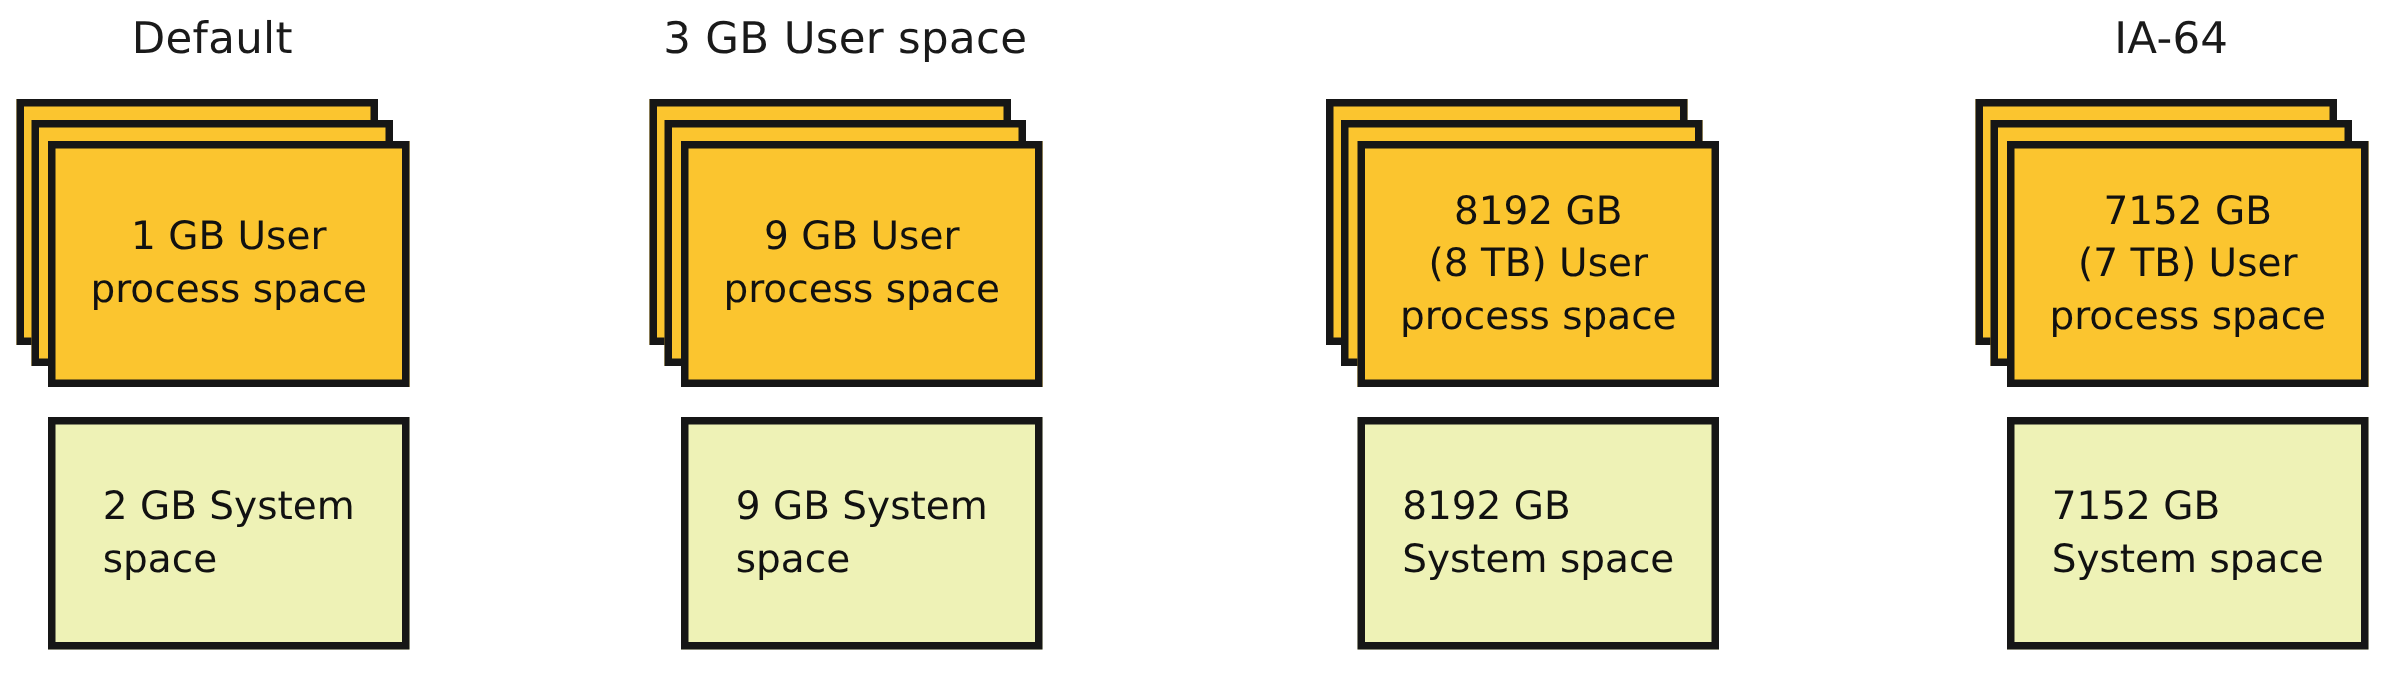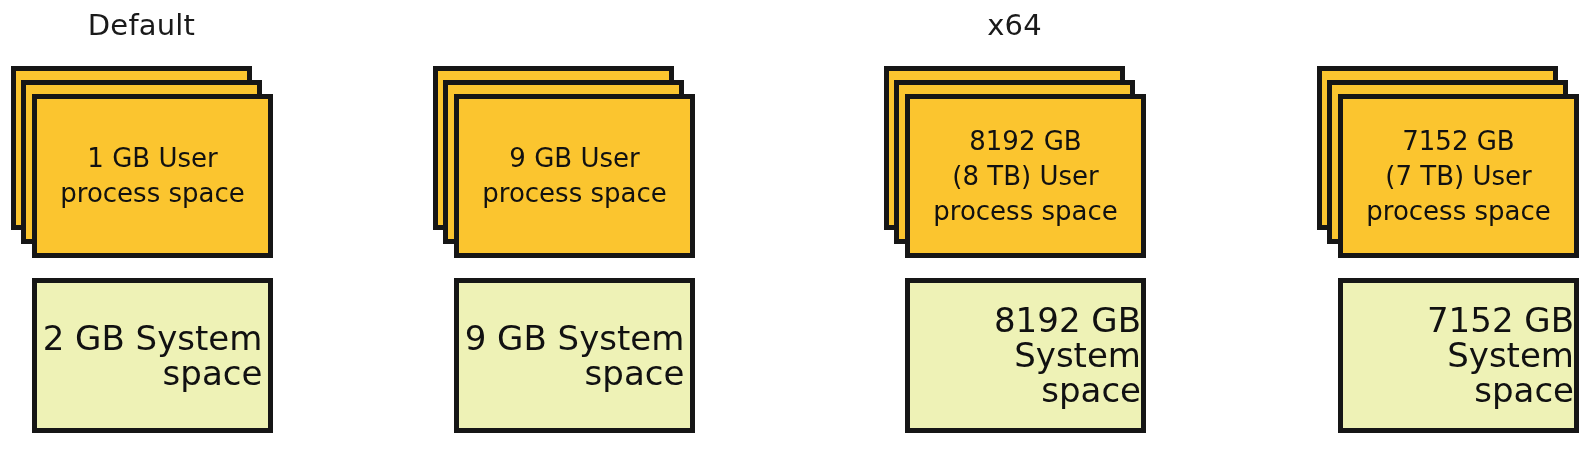--- a/index.html
+++ b/index.html
@@ -89,22 +89,22 @@
     box-sizing: border-box;
     left: 21px;
     top: 278px;
     width: 241px;
     height: 155px;
     background: #eef2b6;
     border: 5px solid #161616;
     display: flex;
     align-items: center;
     justify-content: center;
-    text-align: right;
-    font-size: 34px;
+    text-align: left;
+    font-size: 26px;
     line-height: 35px;
     color: #111111;
     white-space: pre-line;
   }
 
   
   #col-0 { left: 11px;   width: 261px; }
   #col-1 { left: 433px;  width: 261px; }
   #col-2 { left: 884px;  width: 261px; }
   #col-3 { left: 1317px; width: 261px; }
@@ -124,52 +124,53 @@
         <div class="card-text">1 GB User
 process space</div>
       </div>
     </div>
 
     <div class="sysbox">2 GB System
 space</div>
   </div>
 
   <div class="column" id="col-1">
+    <div class="col-title">3 GB User space</div>
 
     <div class="stack">
       <div class="card back2"></div>
       <div class="card back1"></div>
       <div class="card front">
         <div class="card-text">9 GB User
 process space</div>
       </div>
     </div>
 
     <div class="sysbox">9 GB System
 space</div>
   </div>
 
   <div class="column" id="col-2">
-    <div class="col-title">x64</div>
 
     <div class="stack">
       <div class="card back2"></div>
       <div class="card back1"></div>
       <div class="card front">
         <div class="card-text">8192 GB
 (8 TB) User
 process space</div>
       </div>
     </div>
 
     <div class="sysbox">8192 GB
 System space</div>
   </div>
 
   <div class="column" id="col-3">
+    <div class="col-title">IA-64</div>
 
     <div class="stack">
       <div class="card back2"></div>
       <div class="card back1"></div>
       <div class="card front">
         <div class="card-text">7152 GB
 (7 TB) User
 process space</div>
       </div>
     </div>

